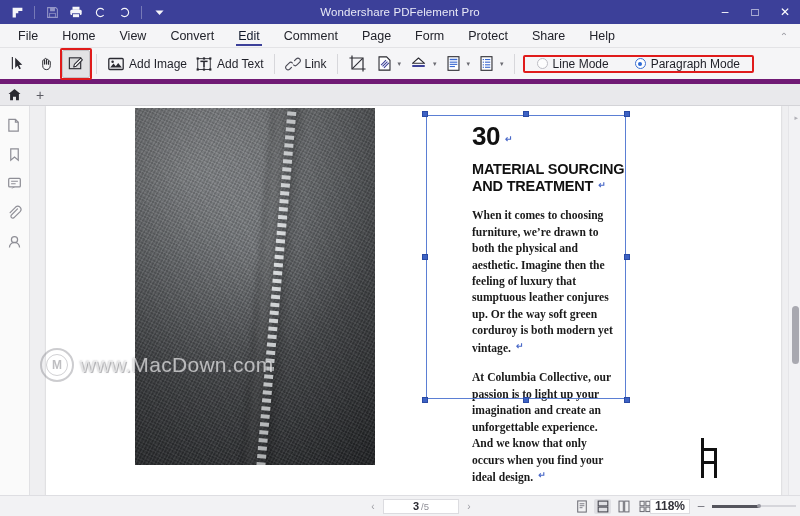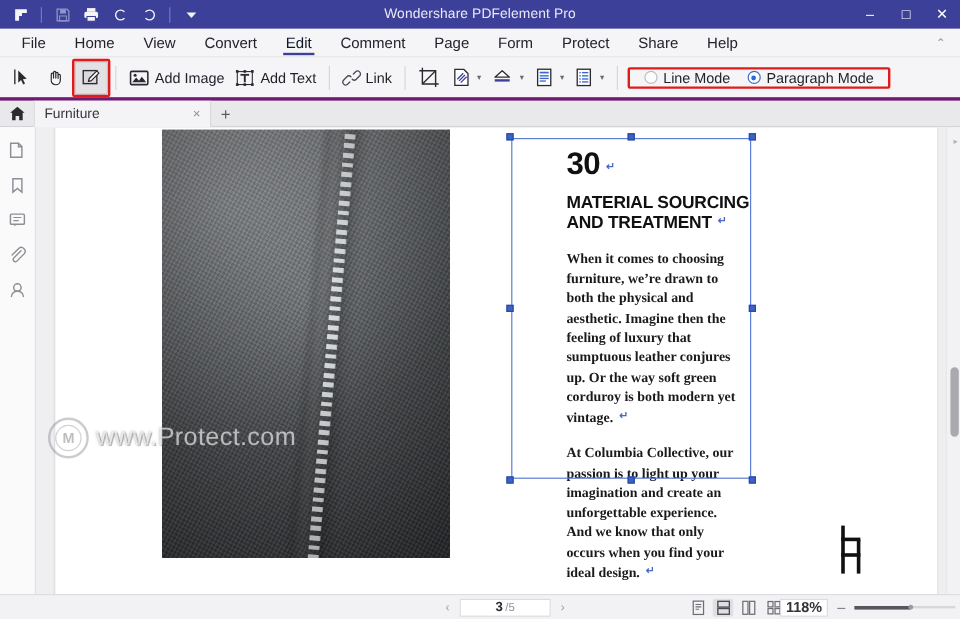--- a/index.html
+++ b/index.html
@@ -52,37 +52,37 @@
     height: 1.5px; background: #3c4099;
   }
   .menu-collapse {
     position: absolute; right: 8px; top: 4px; width: 16px; height: 16px;
     color: #9a9aa2; font-size: 10px; display: flex; align-items: center; justify-content: center;
   }
 
   
   .toolbar {
     position: absolute; top: 48px; left: 0; width: 800px; height: 36px;
-    background: #f5f5f7; border-bottom: 3px solid #701a75;
+    background: #f5f5f7; border-bottom: 5px solid #701a75;
     display: flex; align-items: center; padding-left: 6px;
   }
   .tool {
     height: 28px; min-width: 28px; display: flex; align-items: center; gap: 4px;
     padding: 0 4px; border-radius: 2px; position: relative;
   }
   .tool .lbl { font-size: 12px; color: #1f2028; white-space: nowrap; }
   .tool.selected { background: #e2e2e4; border: 1px solid #c3c3c7; }
   .tool-sep { width: 1px; height: 20px; background: #d7d7db; margin: 0 6px; }
   .caret { font-size: 7px; color: #6b6b72; margin-left: 1px; }
   .redbox {
     position: absolute; border: 2px solid #e01b1b; border-radius: 2px; pointer-events: none;
   }
 
   
-  .modegroup { display: flex; align-items: center; gap: 14px; margin-left: 8px; padding: 0 8px; }
+  .modegroup { display: flex; align-items: center; gap: 26px; margin-left: 8px; padding: 0 8px; }
   .radio { display: flex; align-items: center; gap: 5px; }
   .radio .dot {
     width: 11px; height: 11px; border-radius: 50%;
     border: 1px solid #bdbdc4; background: #fdfdfd;
   }
   .radio.on .dot { border: 1px solid #3c6fd1; background: #fff; position: relative; }
   .radio.on .dot::after {
     content: ""; position: absolute; left: 2.5px; top: 2.5px;
     width: 4px; height: 4px; border-radius: 50%; background: #2c6ad6;
   }
@@ -446,24 +446,20 @@
       <div class="redbox" style="left:-6px; top:-2px; right:-6px; bottom:-2px;"></div>
     </div>
   </div>
 
   <div class="tabstrip">
     <div class="home-btn">
       <svg width="15" height="15" viewBox="0 0 16 16">
           <path d="M8 2L1.6 7.4h1.7V14h3.1v-3.7h3.2V14h3.1V7.4h1.7z" fill="#2a2a31"></path>
         </svg>
     </div>
-    <div class="doctab">
-      <span class="name">Furniture</span>
-      <span class="x">×</span>
-    </div>
     <div class="newtab">+</div>
   </div>
 
   <div class="rail">
     <div class="rail-ic">
       <svg width="15" height="15" viewBox="0 0 16 16">
           <path d="M2 1.5h7l3 3V14H2z" fill="none" stroke="#8e8e96" stroke-width="1.3"></path>
           <path d="M9 1.5V4.5H12" fill="none" stroke="#8e8e96" stroke-width="1.3"></path>
         </svg>
     </div>
@@ -536,21 +532,21 @@
             <rect x="9" y="25" width="16" height="3"></rect>
           </g>
         </svg>
       </div>
     </div>
 
     <div class="watermark">
       <div class="wm-ring">
         <div class="wm-inner">M</div>
       </div>
-      <div class="wm-text">www.Protect.com</div>
+      <div class="wm-text">www.MacDown.com</div>
     </div>
   </div>
 
   <div class="vscroll">
     <div class="arr">▸</div>
     <div class="vthumb"></div>
   </div>
 
   <div class="statusbar">
 

